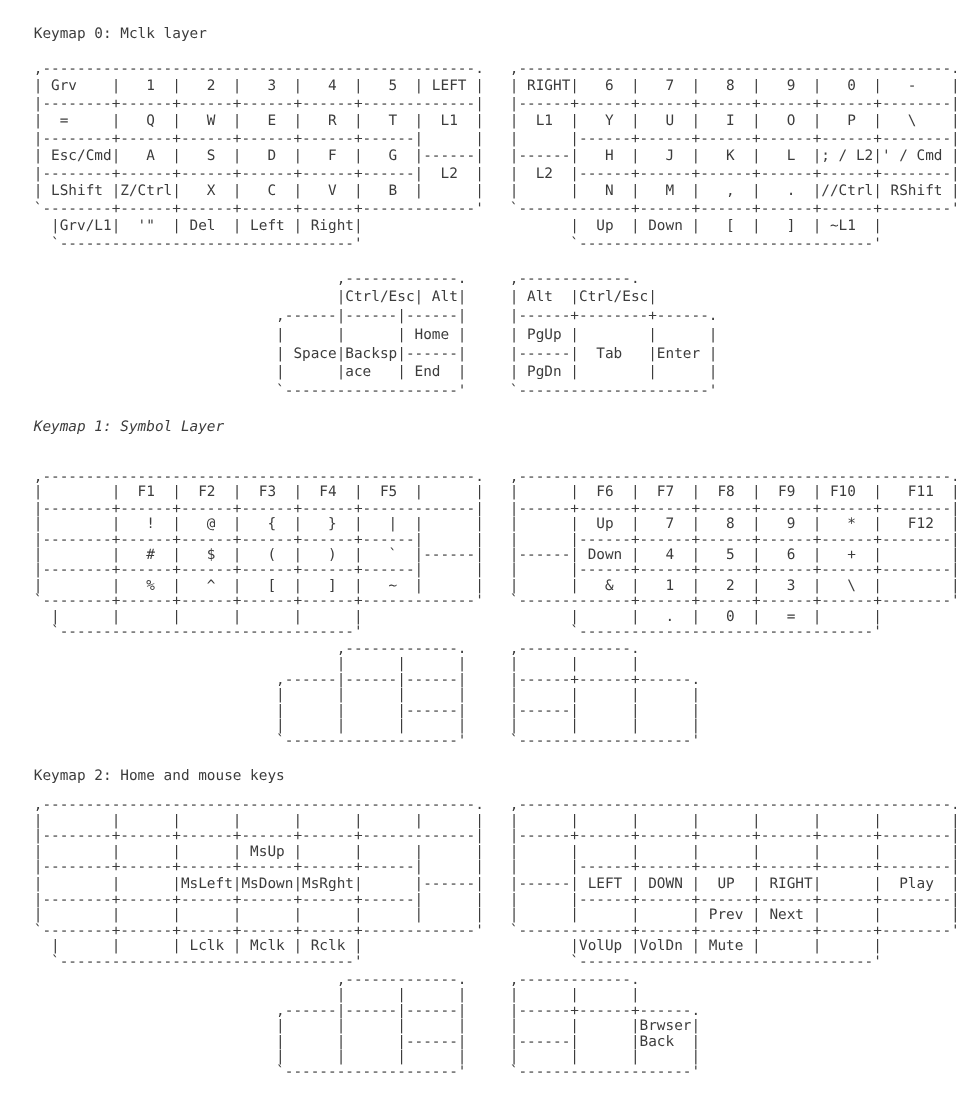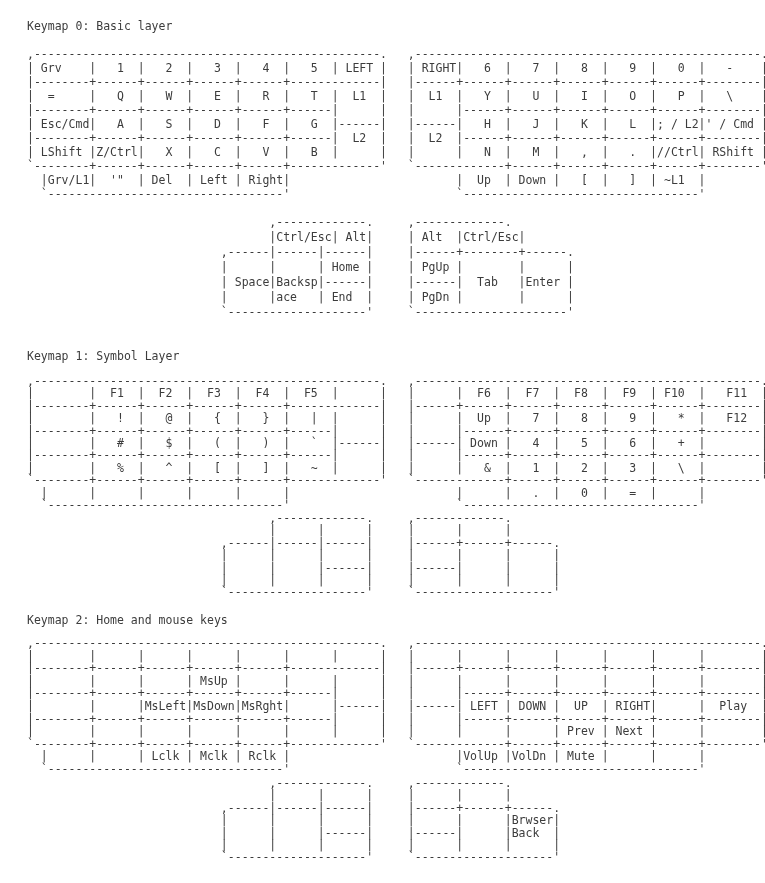--- a/index.html
+++ b/index.html
@@ -27,33 +27,33 @@
     left: 27px;
     margin: 0;
     font-size: 11.5px;
     color: #3c3c3c;
     white-space: pre;
     font-family: "DejaVu Sans Mono", "Liberation Mono", monospace;
   }
   .t0 { top: 19px; }
   .m0 { top: 47px;  line-height: 14px;   }
   .c0 { top: 215px; line-height: 15px;   }
-  .t1 { top: 349px; }
+  .t1 { top: 334px; font-style: italic; }
   .m1 { top: 375px; line-height: 12.4px; }
   .c1 { top: 512px; line-height: 12.4px; }
   .t2 { top: 613px; }
   .m2 { top: 637px; line-height: 12.6px; }
   .c2 { top: 777px; line-height: 12.4px; }
 </style>
 </head>
 <body style="background: rgb(255, 255, 255);">
 
 <div class="doc">
 
-  <div class="title t0">Keymap 0: Basic layer</div>
+  <div class="title t0">Keymap 0: Mclk layer</div>
   <pre class="art m0">,--------------------------------------------------.   ,--------------------------------------------------.
 | Grv    |   1  |   2  |   3  |   4  |   5  | LEFT |   | RIGHT|   6  |   7  |   8  |   9  |   0  |   -    |
 |--------+------+------+------+------+-------------|   |------+------+------+------+------+------+--------|
 |  =     |   Q  |   W  |   E  |   R  |   T  |  L1  |   |  L1  |   Y  |   U  |   I  |   O  |   P  |   \    |
 |--------+------+------+------+------+------|      |   |      |------+------+------+------+------+--------|
 | Esc/Cmd|   A  |   S  |   D  |   F  |   G  |------|   |------|   H  |   J  |   K  |   L  |; / L2|' / Cmd |
 |--------+------+------+------+------+------|  L2  |   |  L2  |------+------+------+------+------+--------|
 | LShift |Z/Ctrl|   X  |   C  |   V  |   B  |      |   |      |   N  |   M  |   ,  |   .  |//Ctrl| RShift |
 `--------+------+------+------+------+-------------'   `-------------+------+------+------+------+--------'
   |Grv/L1|  '"  | Del  | Left | Right|                        |  Up  | Down |   [  |   ]  | ~L1  |

